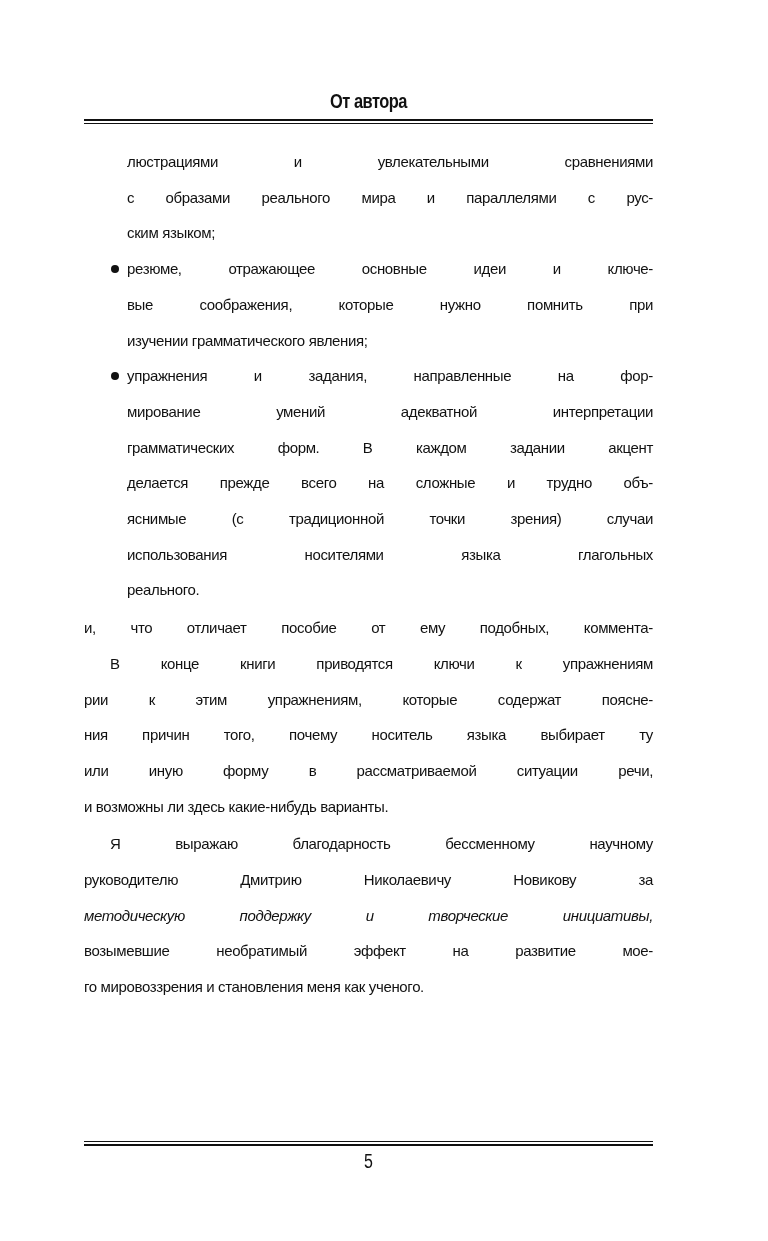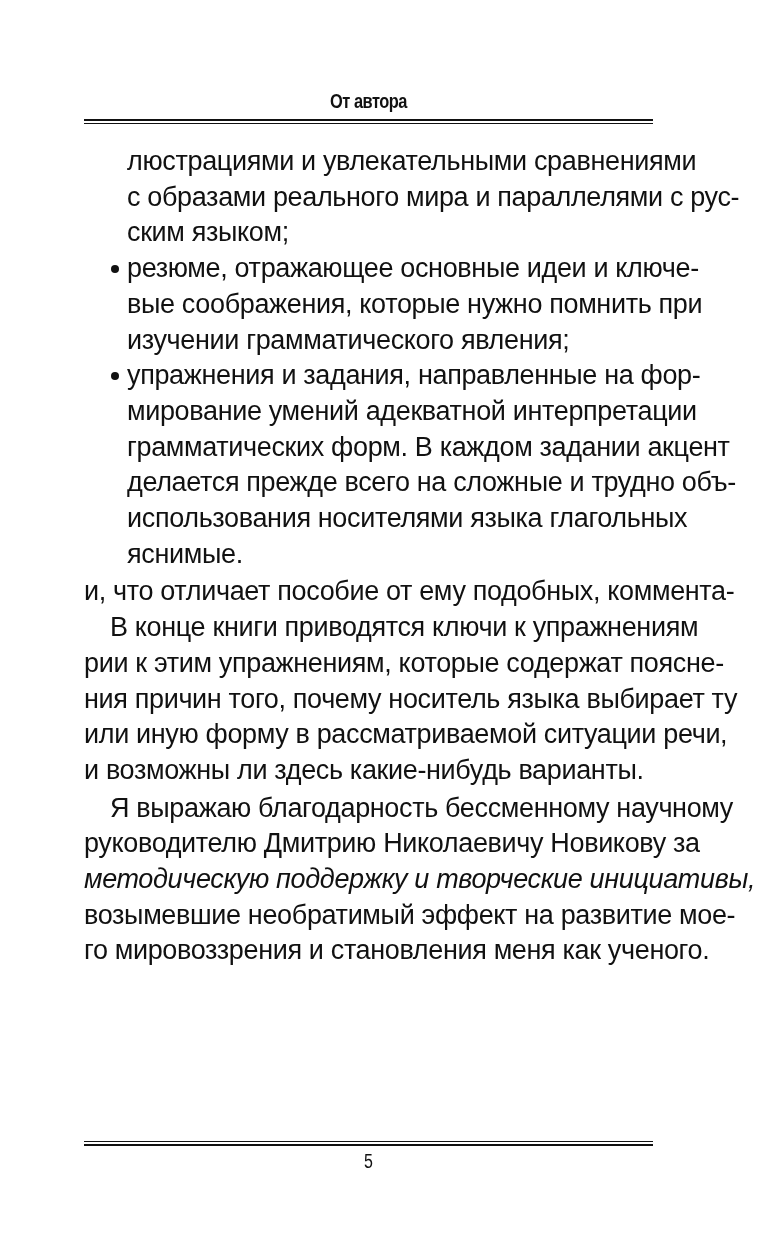--- a/index.html
+++ b/index.html
@@ -71,21 +71,21 @@
       font-family: "Liberation Sans", sans-serif;
       font-size: 20px;
       transform: scaleX(0.8);
       line-height: 24px;
     }
     .body-text {
       position: absolute;
       top: 135px;
       left: 0;
       width: 569px;
-      font-size: 27px;
+      font-size: 15px;
       line-height: 35.7px;
       letter-spacing: -0.35px;
     }
     .list {
       margin: 0;
       padding: 0;
       list-style: none;
     }
     .list-item {
       position: relative;
@@ -150,22 +150,23 @@
         <span class="line" style="white-space: nowrap; text-align: left; word-spacing: 0px;">резюме, отражающее основные идеи и ключе-</span>
         <span class="line" style="white-space: nowrap; text-align: left; word-spacing: 0px;">вые соображения, которые нужно помнить при</span>
         <span class="line last">изучении грамматического явления;</span>
       </li>
       <li class="list-item">
         <span class="bullet"></span>
         <span class="line" style="white-space: nowrap; text-align: right; word-spacing: 0px;">упражнения и задания, направленные на фор-</span>
         <span class="line" style="white-space: nowrap; text-align: left; word-spacing: 0px;">мирование умений адекватной интерпретации</span>
         <span class="line" style="white-space: nowrap; text-align: left; word-spacing: 0px;">грамматических форм. В каждом задании акцент</span>
         <span class="line" style="white-space: nowrap; text-align: left; word-spacing: 0px;">делается прежде всего на сложные и трудно объ-</span>
+        <span class="line" style="white-space: nowrap; text-align: left; word-spacing: 0px;">яснимые (с традиционной точки зрения) случаи</span>
         <span class="line" style="white-space: nowrap; text-align: left; word-spacing: 0px;">использования носителями языка глагольных</span>
-        <span class="line last">яснимые.</span>
+        <span class="line last">реального.</span>
       </li>
     </ul>
 
     <div class="para-gap"></div>
 
     <p class="para">
       <span class="line" style="text-indent: 0px; white-space: nowrap; text-align: left; word-spacing: 0px;">и, что отличает пособие от ему подобных, коммента-</span>
       <span class="line" style="padding-left: 26px; text-indent: 0px; white-space: nowrap; text-align: left; word-spacing: 0px;">В конце книги приводятся ключи к упражнениям</span>
       <span class="line" style="text-indent: 0px; white-space: nowrap; text-align: left; word-spacing: 0px;">рии к этим упражнениям, которые содержат поясне-</span>
       <span class="line" style="text-indent: 0px; white-space: nowrap; text-align: left; word-spacing: 0px;">ния причин того, почему носитель языка выбирает ту</span>

